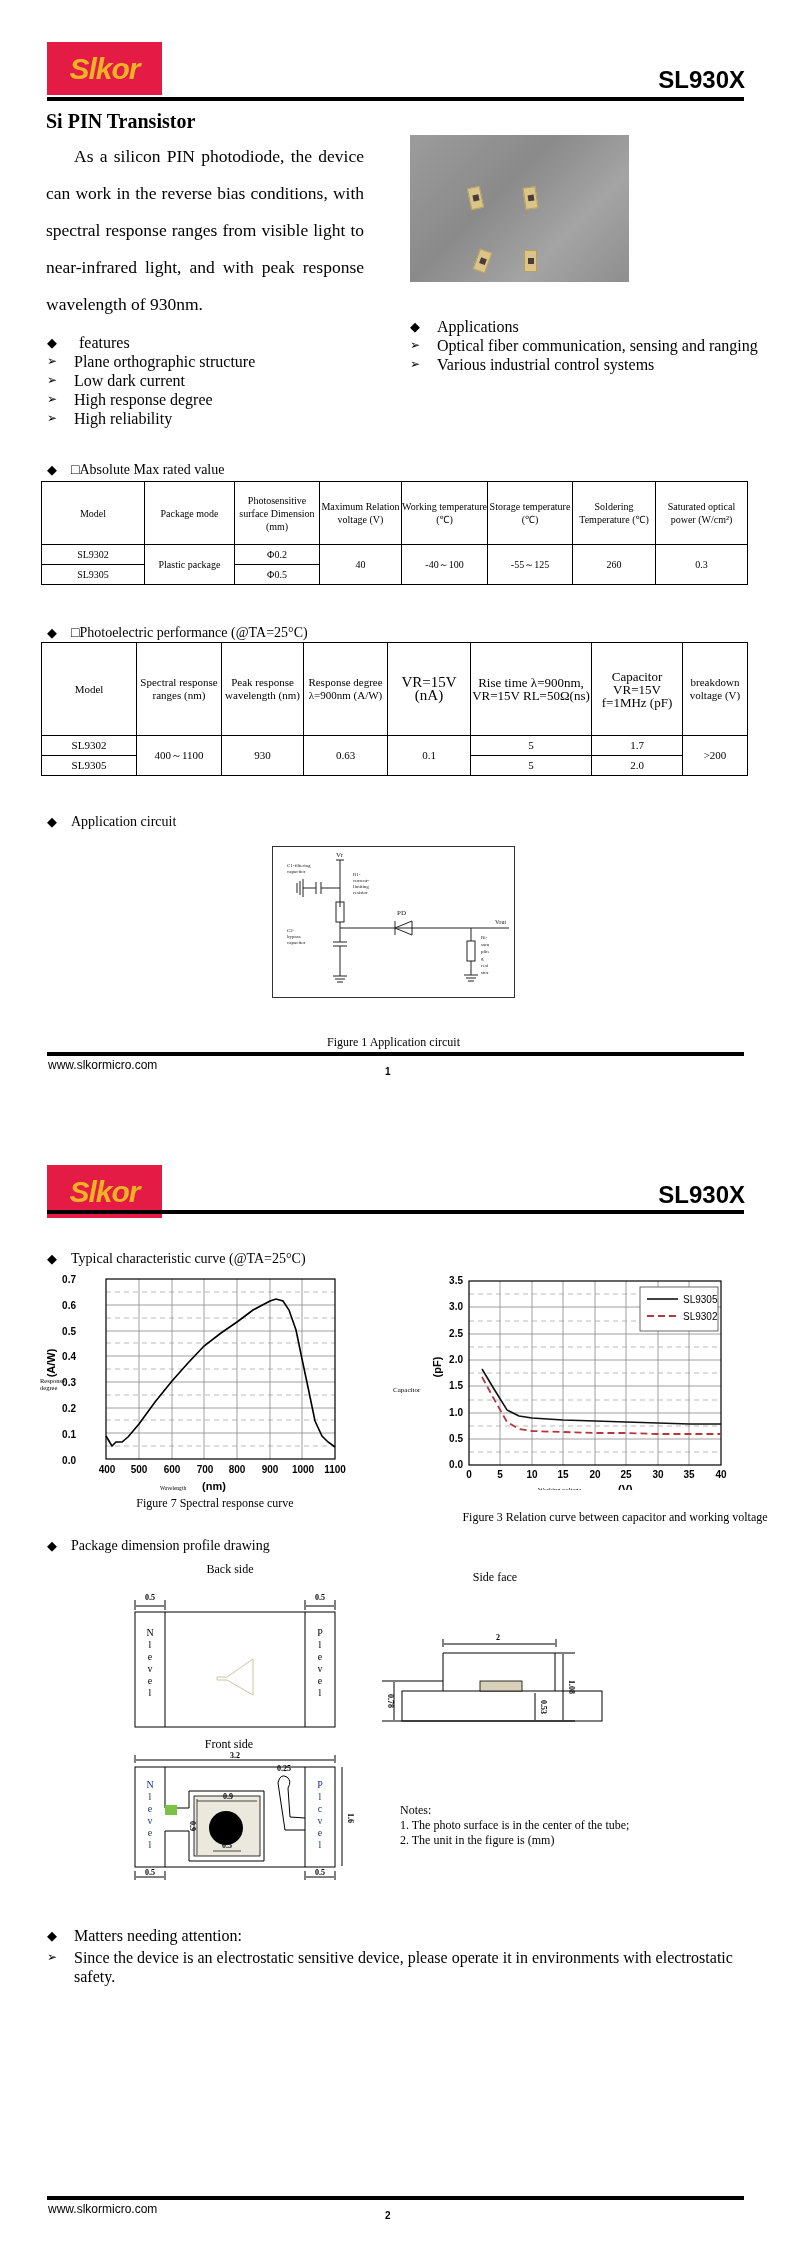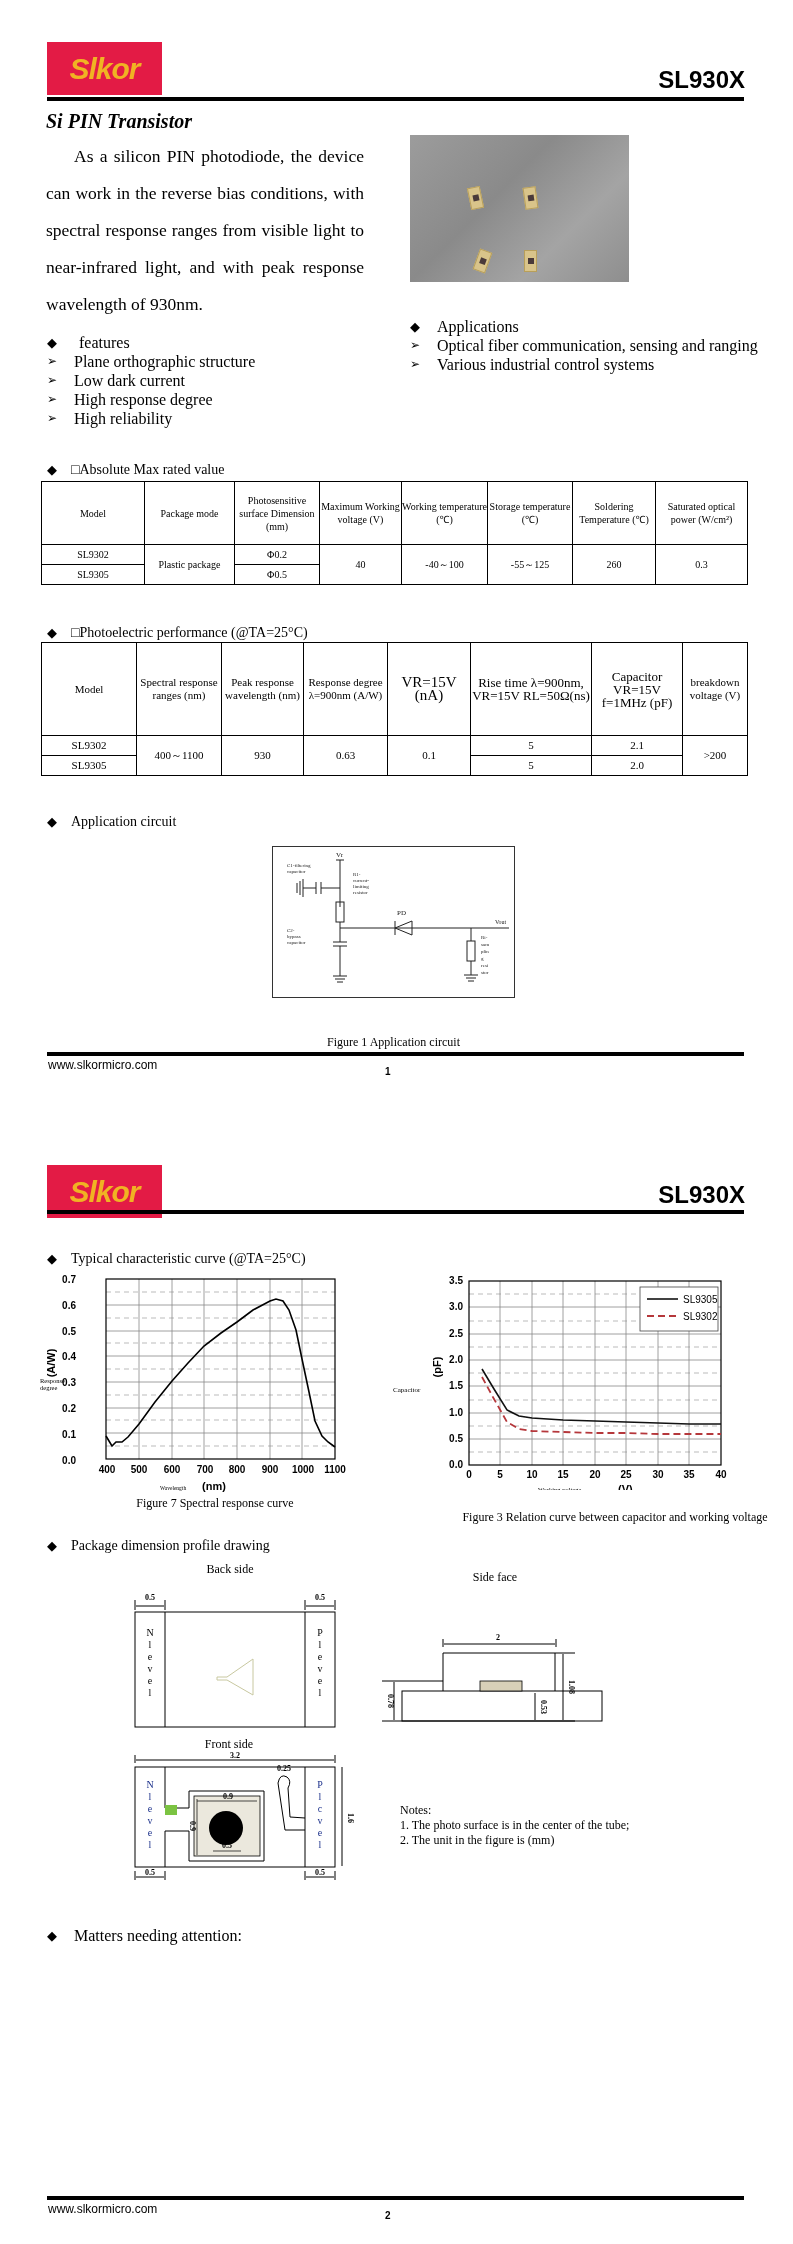--- a/index.html
+++ b/index.html
@@ -30,21 +30,21 @@
 </head>
 <body>
 
 <div>
   <div class="logo" style="left:47px;top:42px;">
       <span>Slkor</span>
     </div>
   <div class="model-title" style="top:66px;">SL930X</div>
   <div class="hrule" style="top:97px;"></div>
 
-  <div class="abs h1" style="left:46px;top:110px;font-style:italic;">Si PIN Transistor</div>
+  <div class="abs h1" style="left:46px;top:110px;">Si PIN Transistor</div>
   <div class="abs intro" style="left:46px;top:138px;text-indent:28px;">As a silicon PIN photodiode, the device can work in the reverse bias conditions, with spectral response ranges from visible light to near-infrared light, and with peak response wavelength of 930nm.</div>
 
   <div class="photo" style="left:410px;top:135px;width:219px;height:147px;">
     <div class="chip" style="left:59px;top:52px;transform:rotate(-12deg);"></div>
     <div class="chip" style="left:114px;top:52px;transform:rotate(-8deg);"></div>
     <div class="chip" style="left:66px;top:115px;transform:rotate(20deg);"></div>
     <div class="chip" style="left:114px;top:115px;"></div>
   </div>
 
   <div class="abs bullets" style="left:47px;top:333px;">
@@ -61,21 +61,21 @@
     <div class="arr">Various industrial control systems</div>
   </div>
 
   <div class="section-h" style="left:47px;top:462px;">□Absolute Max rated value</div>
   <table style="left:41px;top:481px;width:707px;">
     <tbody>
         <tr style="height:63px;">
       <th style="width:103px;">Model</th>
       <th style="width:90px;">Package mode</th>
       <th style="width:85px;">Photosensitive surface Dimension (mm)</th>
-      <th style="width:82px;">Maximum Working voltage (V)</th>
+      <th style="width:82px;">Maximum Relation voltage (V)</th>
       <th style="width:86px;">Working temperature (℃)</th>
       <th style="width:85px;">Storage temperature (℃)</th>
       <th style="width:83px;">Soldering Temperature (℃)</th>
       <th>Saturated optical power (W/cm²)</th>
     </tr>
     <tr style="height:20px;">
       <td>SL9302</td>
       <td rowspan="2">Plastic package</td>
       <td>Φ0.2</td>
       <td rowspan="2">40</td>
@@ -104,21 +104,21 @@
       <th style="width:91px;font-size:13px;">Capacitor VR=15V f=1MHz (pF)</th>
       <th>breakdown voltage (V)</th>
     </tr>
     <tr style="height:20px;">
       <td>SL9302</td>
       <td rowspan="2">400～1100</td>
       <td rowspan="2">930</td>
       <td rowspan="2">0.63</td>
       <td rowspan="2">0.1</td>
       <td>5</td>
-      <td>2.1</td>
+      <td>1.7</td>
       <td rowspan="2">&gt;200</td>
     </tr>
     <tr style="height:20px;">
       <td>SL9305</td>
       <td>5</td>
       <td>2.0</td>
     </tr>
   </tbody>
     </table>
 
@@ -426,18 +426,19 @@
   </svg>
 
   <div class="notes" style="left:400px;top:1803px;">
     <div>Notes:</div>
     <div>1. The photo surface is in the center of the tube;</div>
     <div>2. The unit in the figure is (mm)</div>
   </div>
 
   <div class="abs bullets" style="left:47px;top:1926px;width:710px;">
     <div class="dia">Matters needing attention:</div>
+    <div class="arr" style="margin-top:3px;">Since the device is an electrostatic sensitive device, please operate it in environments with electrostatic safety.</div>
   </div>
 
   <div class="hrule" style="top:2196px;"></div>
   <div class="footer-url" style="left:48px;top:2202px;">www.slkormicro.com</div>
   <div class="page-num" style="left:385px;top:2210px;">2</div>
 </div>
 
 </body></html>

